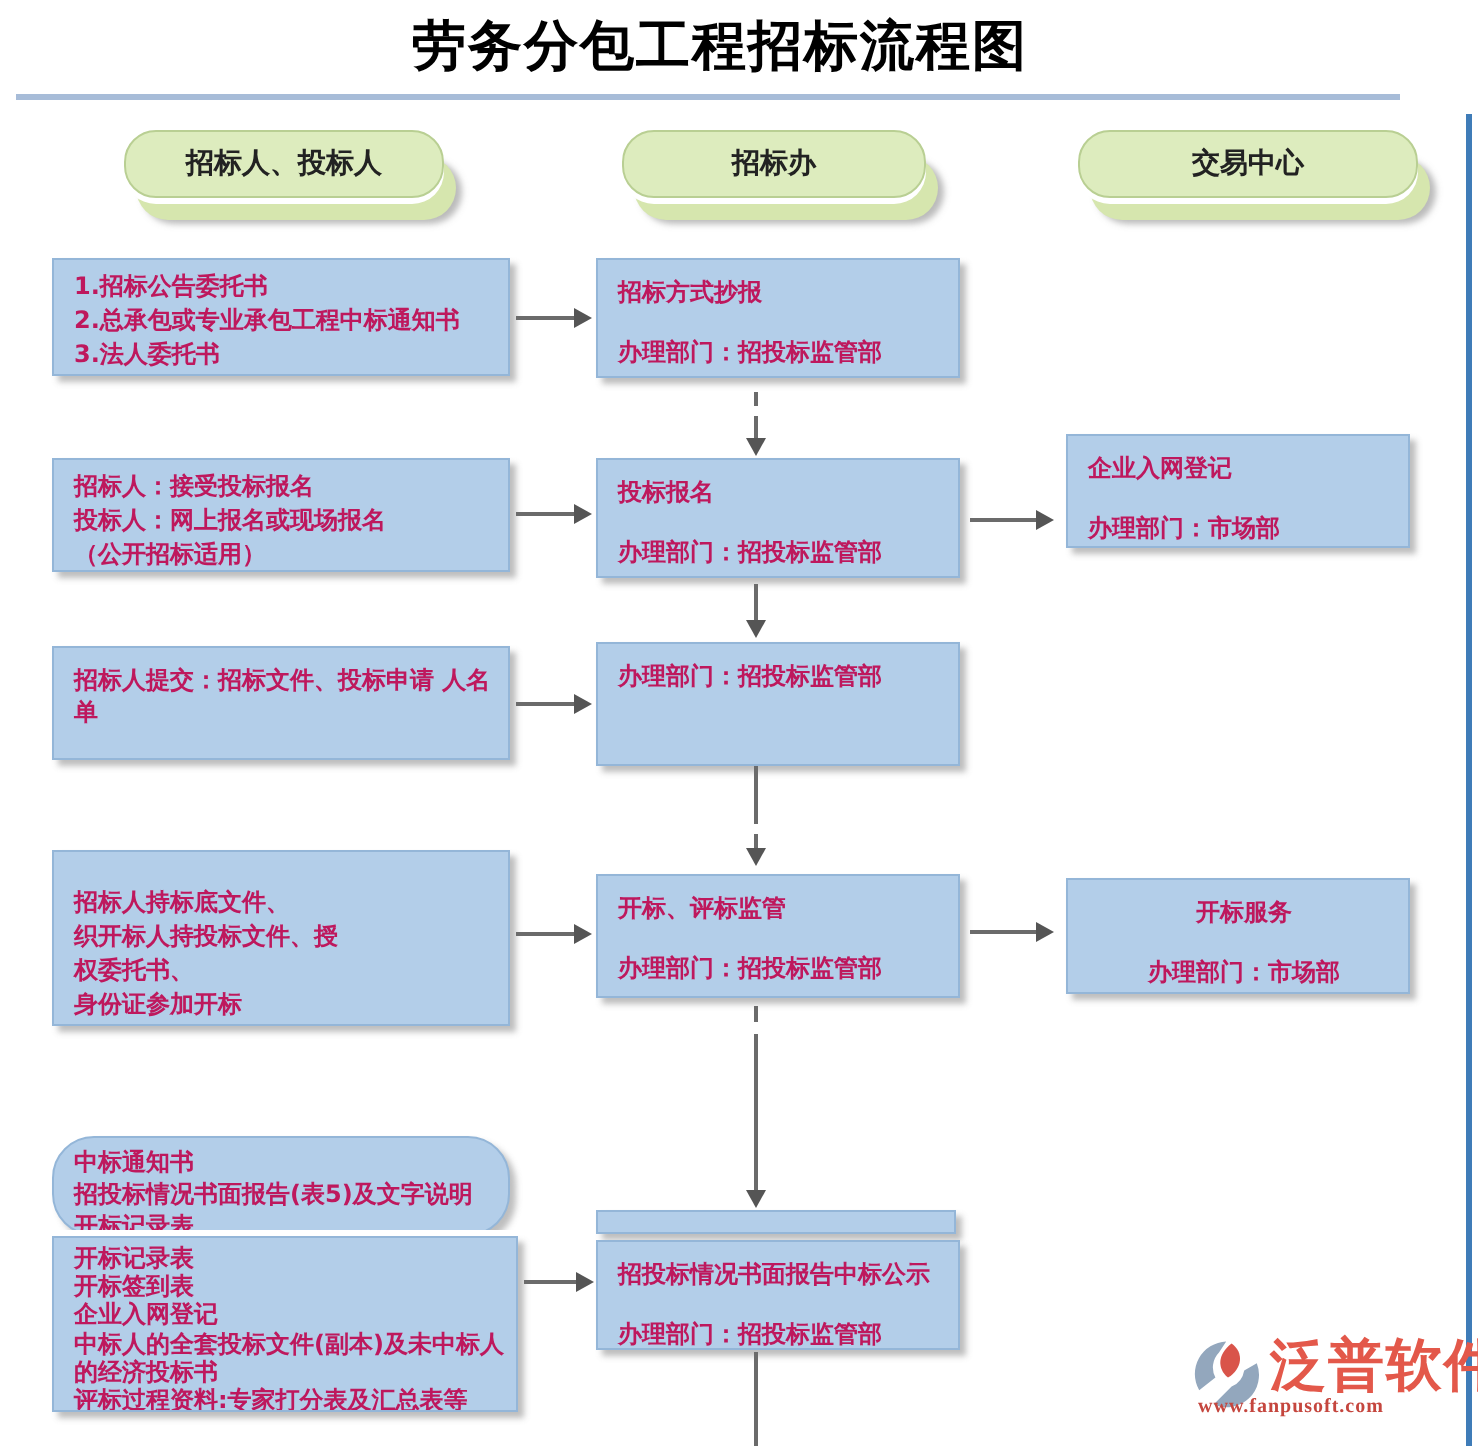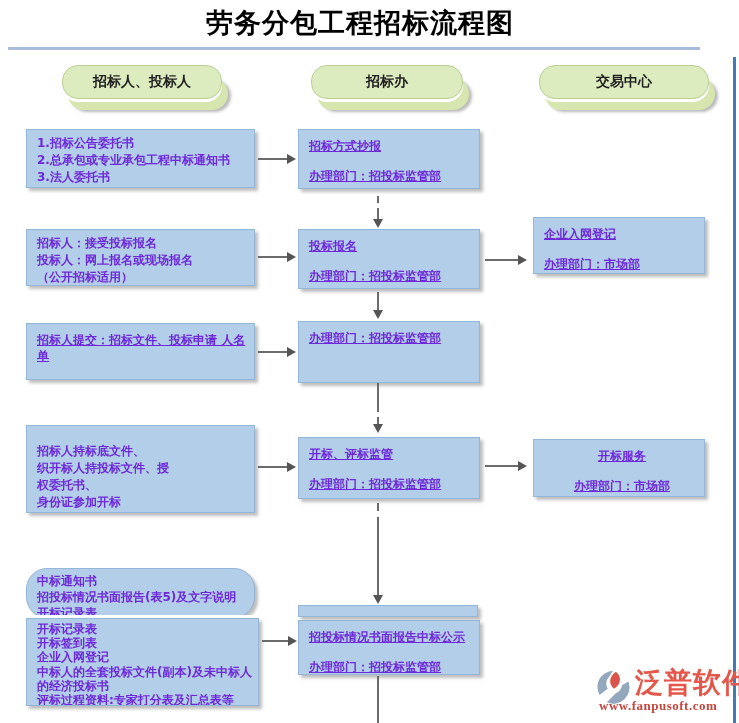--- a/index.html
+++ b/index.html
@@ -16,48 +16,48 @@
   .pill-wrap{position:absolute;top:65px;height:48px;}
   .pill-back{position:absolute;top:13px;left:6px;right:-6px;height:32px;background:#d6e6ae;
              border-radius:16px;box-shadow:3px 2px 3px rgba(120,120,120,.5);}
   .pill{position:absolute;top:0;left:0;right:0;height:32px;background:#ddecbe;
         border:1px solid #b9cf93;border-radius:16px;display:flex;align-items:center;justify-content:center;
         font-size:14px;font-weight:bold;color:#222;box-shadow:0 3px 0 0 #ffffff;}
 
   
   .box{position:absolute;background:#b3cee9;border:1px solid #94b6d8;
        box-shadow:3px 3px 3px rgba(110,110,110,.45);
-       color:#6d28d9;font-weight:bold;font-size:12px;overflow:hidden;box-sizing:border-box;}
+       color:#be185d;font-weight:bold;font-size:12px;overflow:hidden;box-sizing:border-box;}
   .box > div{padding:0 4px 0 10px;line-height:17px;}
   .lines3{padding-top:5px;}
   .lines5{padding-top:17px;}
   .linesA{padding-top:4px;}
   .linesA > div{line-height:16px;}
   .linesB > div{line-height:14.2px;padding-right:2px;}
   .linesB{padding-top:3px;box-shadow:0 -3px 0 0 #ffffff,3px 3px 3px rgba(110,110,110,.45);}
   .box2{padding-top:8px;}
-  .box2 > div{line-height:16px;text-decoration:underline;}
+  .box2 > div{line-height:16px;}
   .box2 > div + div{margin-top:14px;}
   .bar{padding:0;}
 
   
   .hshaft{position:absolute;height:2px;background:#6b6b6b;}
   .hhead{position:absolute;width:0;height:0;border-left:9px solid #555;
          border-top:5px solid transparent;border-bottom:5px solid transparent;}
   .vshaft{position:absolute;width:2px;background:#6b6b6b;}
   .vhead{position:absolute;width:0;height:0;border-top:9px solid #555;
          border-left:5px solid transparent;border-right:5px solid transparent;}
 
   
   .logo{position:absolute;left:596px;top:667px;width:142px;height:52px;}
   .logo-icon{position:absolute;left:0;top:2px;}
   .logo-name{position:absolute;left:39px;top:-3px;font-family:"Liberation Serif","DejaVu Serif",serif;
              font-size:28px;font-weight:bold;color:#e3584a;letter-spacing:1px;white-space:nowrap;}
   .logo-url{position:absolute;left:3px;top:31px;font-family:"Liberation Serif","DejaVu Serif",serif;
-            font-size:13px;font-weight:bold;color:#c5463e;letter-spacing:.5px;white-space:nowrap;}
+            font-size:10px;font-weight:bold;color:#c5463e;letter-spacing:.5px;white-space:nowrap;}
 </style>
 </head>
 <body>
 
 <div class="canvas">
 
   <div class="title">劳务分包工程招标流程图</div>
   <div class="divider"></div>
   <div class="frame-line"></div>
 

